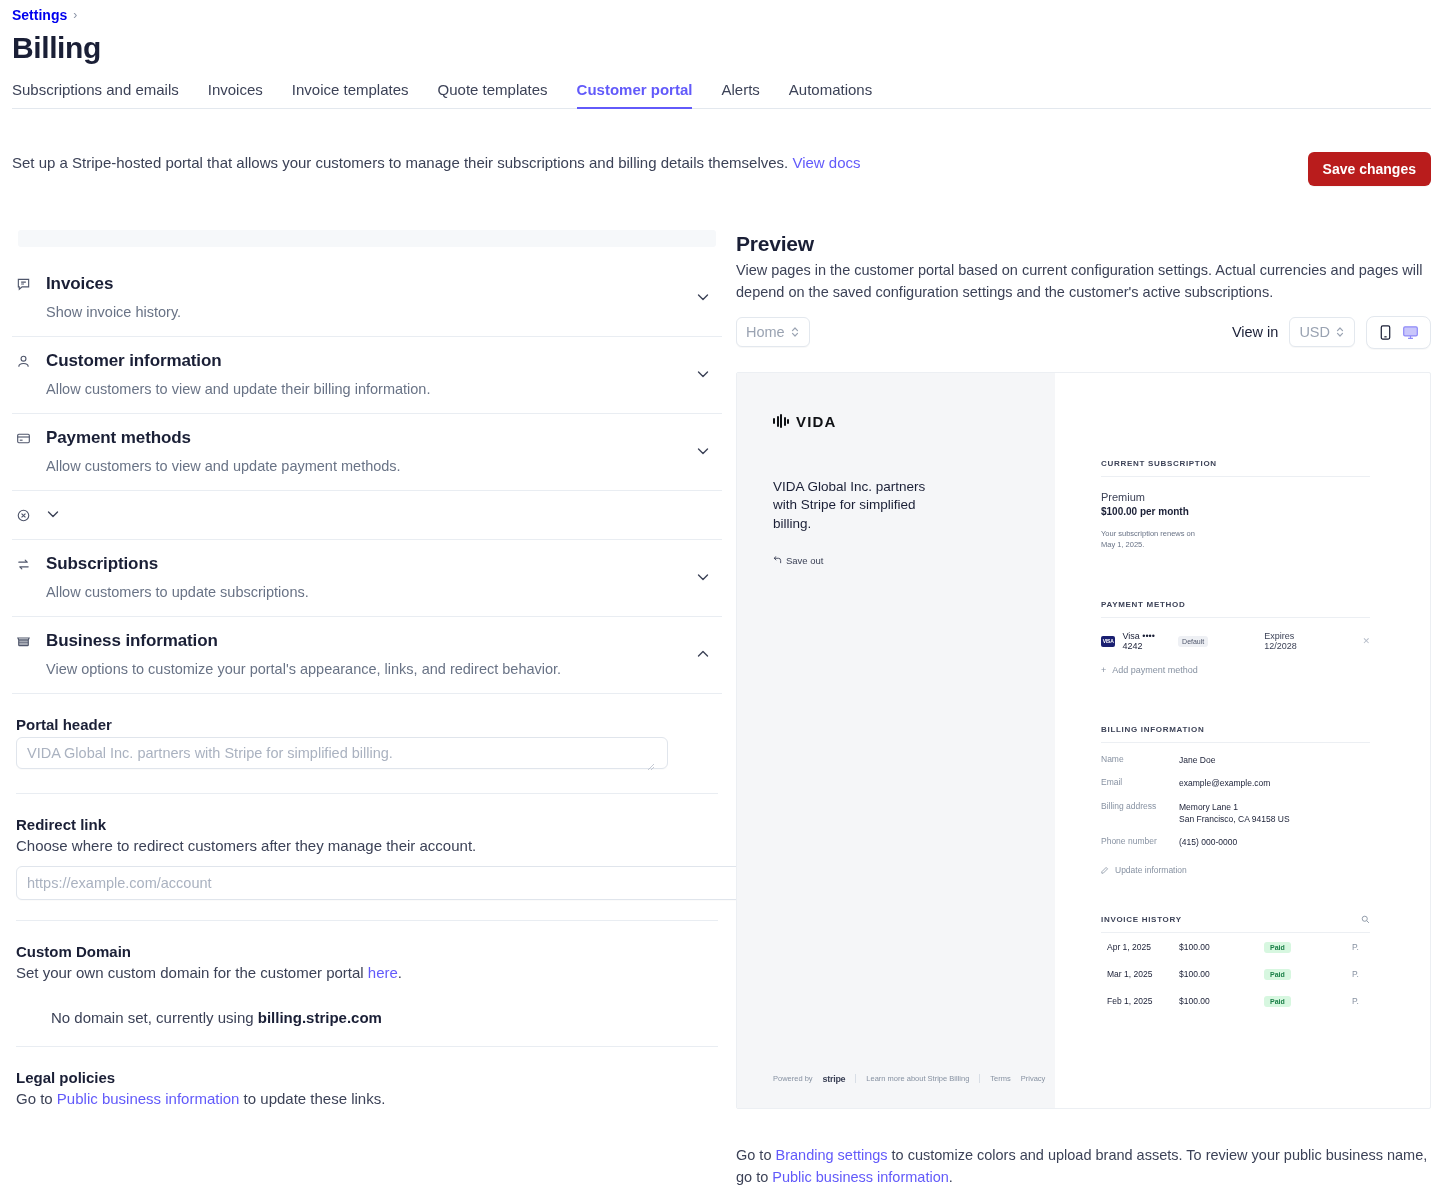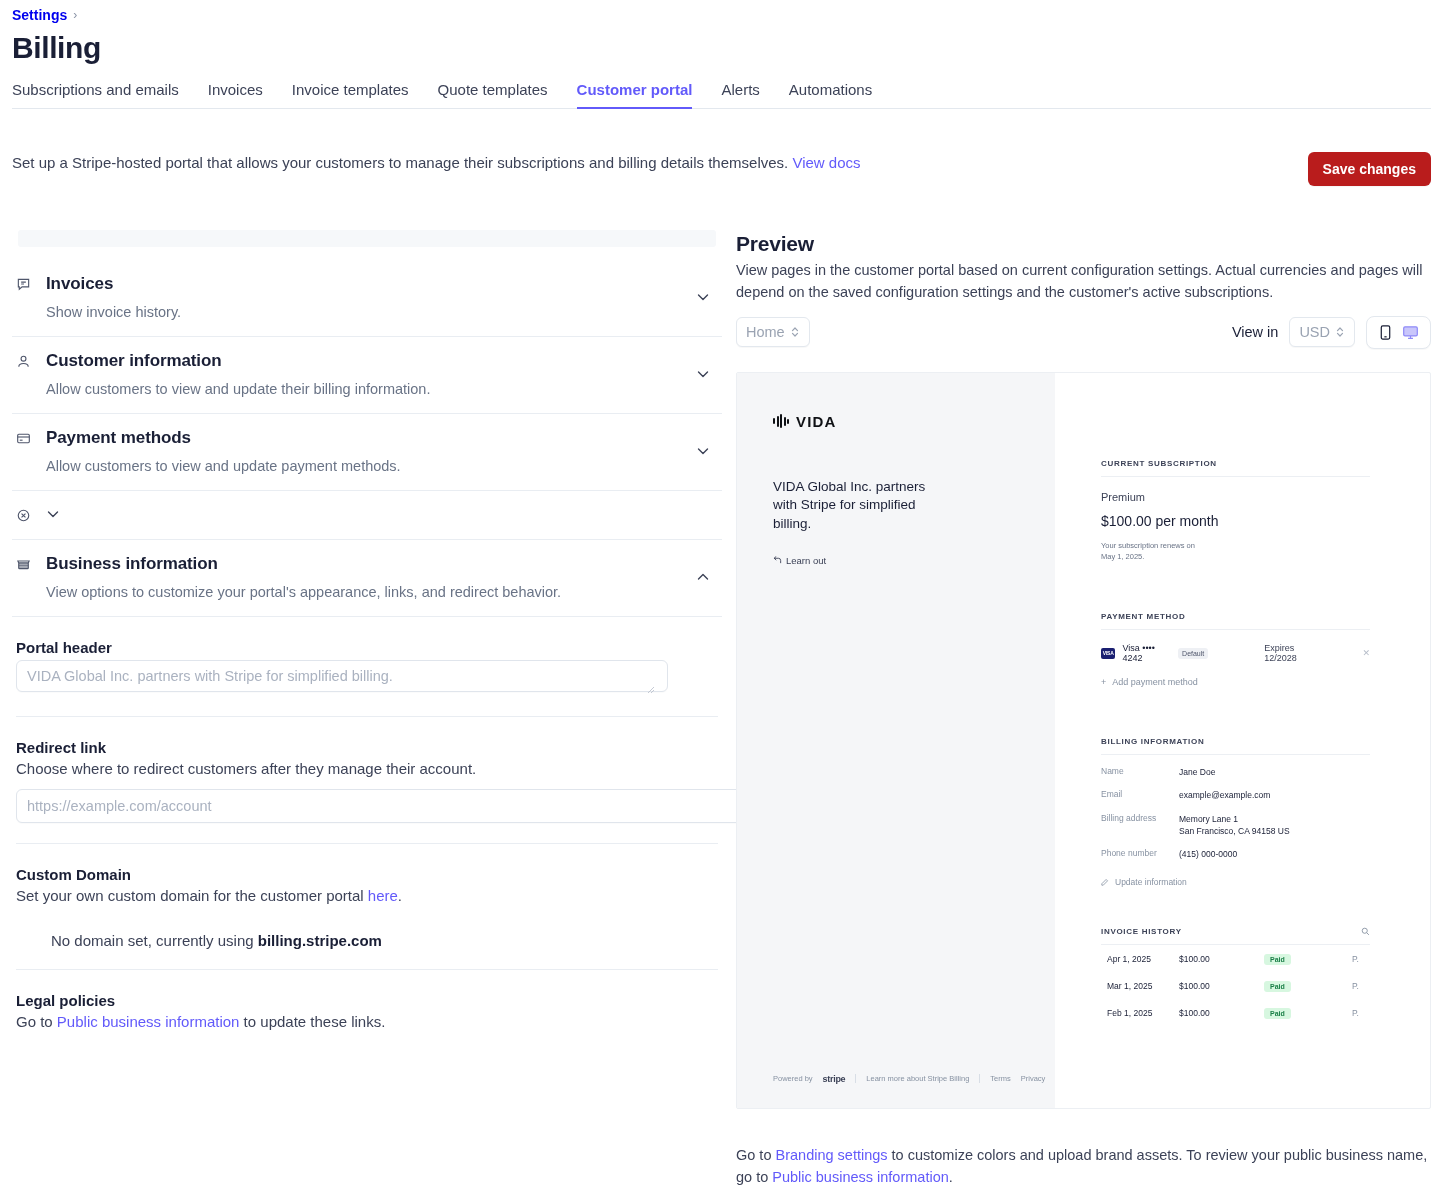--- a/index.html
+++ b/index.html
@@ -174,21 +174,21 @@
   .portal-footer .divider { width: 1px; height: 9px; background: #d8dee6; }
   .stripe-word { font-weight: 800; font-size: 9px; color: #3c4257; letter-spacing: -0.3px; }
 
   .portal-right { flex: 1; padding: 86px 60px 0 46px; }
   .sec-head {
     font-size: 8px; font-weight: 700; letter-spacing: 0.7px;
     color: #3c4257; text-transform: uppercase;
     padding-bottom: 8px; border-bottom: 1px solid #eceff3;
   }
   .plan-name { font-size: 11px; color: #3c4257; margin-top: 14px; }
-  .plan-price { font-size: 14px; font-weight: 400; color: #1a1f36; margin-top: 10px; }
+  .plan-price { font-size: 10px; font-weight: 700; color: #1a1f36; margin-top: 3px; }
   .plan-renew { font-size: 7.5px; color: #697386; margin-top: 11px; line-height: 1.5; }
 
   .sec-gap { margin-top: 50px; }
   .pm-row {
     display: flex; align-items: center; margin-top: 13px;
     font-size: 9px; color: #1a1f36;
   }
   .visa-badge {
     width: 17px; height: 11px; border-radius: 2px; background: #1a1f71;
     color: #fff; font-size: 5px; font-weight: 700; display: flex;
@@ -337,20 +337,37 @@
               <path d="M5.9 5.9l4.2 4.2M10.1 5.9l-4.2 4.2"></path>
           </svg>
         </div>
         <div class="acc-chev">
           <svg width="16" height="16" viewBox="0 0 16 16" fill="none" stroke="#3c4257" stroke-width="1.4" stroke-linecap="round" stroke-linejoin="round">
               <path d="M3.5 6l4.5 4.5L12.5 6"></path>
             </svg>
         </div>
       </div>
 
+      <div class="acc-row">
+        <div class="acc-icon">
+          <svg width="15" height="15" viewBox="0 0 16 16" fill="none" stroke="#4f566b" stroke-width="1.2" stroke-linecap="round" stroke-linejoin="round">
+            <path d="M3 5.5h9l-2.2-2.2"></path>
+              <path d="M13 10.5H4l2.2 2.2"></path>
+          </svg>
+        </div>
+        <div class="acc-main">
+          <div class="acc-title">Subscriptions</div>
+          <div class="acc-desc">Allow customers to update subscriptions.</div>
+        </div>
+        <div class="acc-chev">
+          <svg width="16" height="16" viewBox="0 0 16 16" fill="none" stroke="#3c4257" stroke-width="1.4" stroke-linecap="round" stroke-linejoin="round">
+              <path d="M3.5 6l4.5 4.5L12.5 6"></path>
+            </svg>
+        </div>
+      </div>
 
       <div class="acc-row">
         <div class="acc-icon">
           <svg width="15" height="15" viewBox="0 0 16 16" fill="none" stroke="#4f566b" stroke-width="1.2">
             <path d="M2 4.2h12l-.9 2.2H2.9z"></path>
               <rect x="2.9" y="6.4" width="10.2" height="6" rx="0.8"></rect>
               <path d="M2.9 8.6h10.2M2.9 10.6h10.2"></path>
           </svg>
         </div>
         <div class="acc-main">
@@ -452,21 +469,21 @@
             </span>
             <span class="vida-word">VIDA</span>
           </div>
 
           <div class="portal-headline">VIDA Global Inc. partners with Stripe for simplified billing.</div>
 
           <div class="signout">
             <svg width="9" height="9" viewBox="0 0 10 10" fill="none" stroke="#3c4257" stroke-width="1" stroke-linecap="round" stroke-linejoin="round">
               <path d="M8.5 7.5V5A2.5 2.5 0 006 2.5H1.5M3.3 4.3L1.3 2.5l2-1.8"></path>
             </svg>
-            <span>Learn out</span>
+            <span>Save out</span>
           </div>
 
           <div class="portal-footer">
             <span>Powered by</span>
             <span class="stripe-word">stripe</span>
             <span class="divider"></span>
             <span>Learn more about Stripe Billing</span>
             <span class="divider"></span>
             <span>Terms</span>
             <span>Privacy</span>

